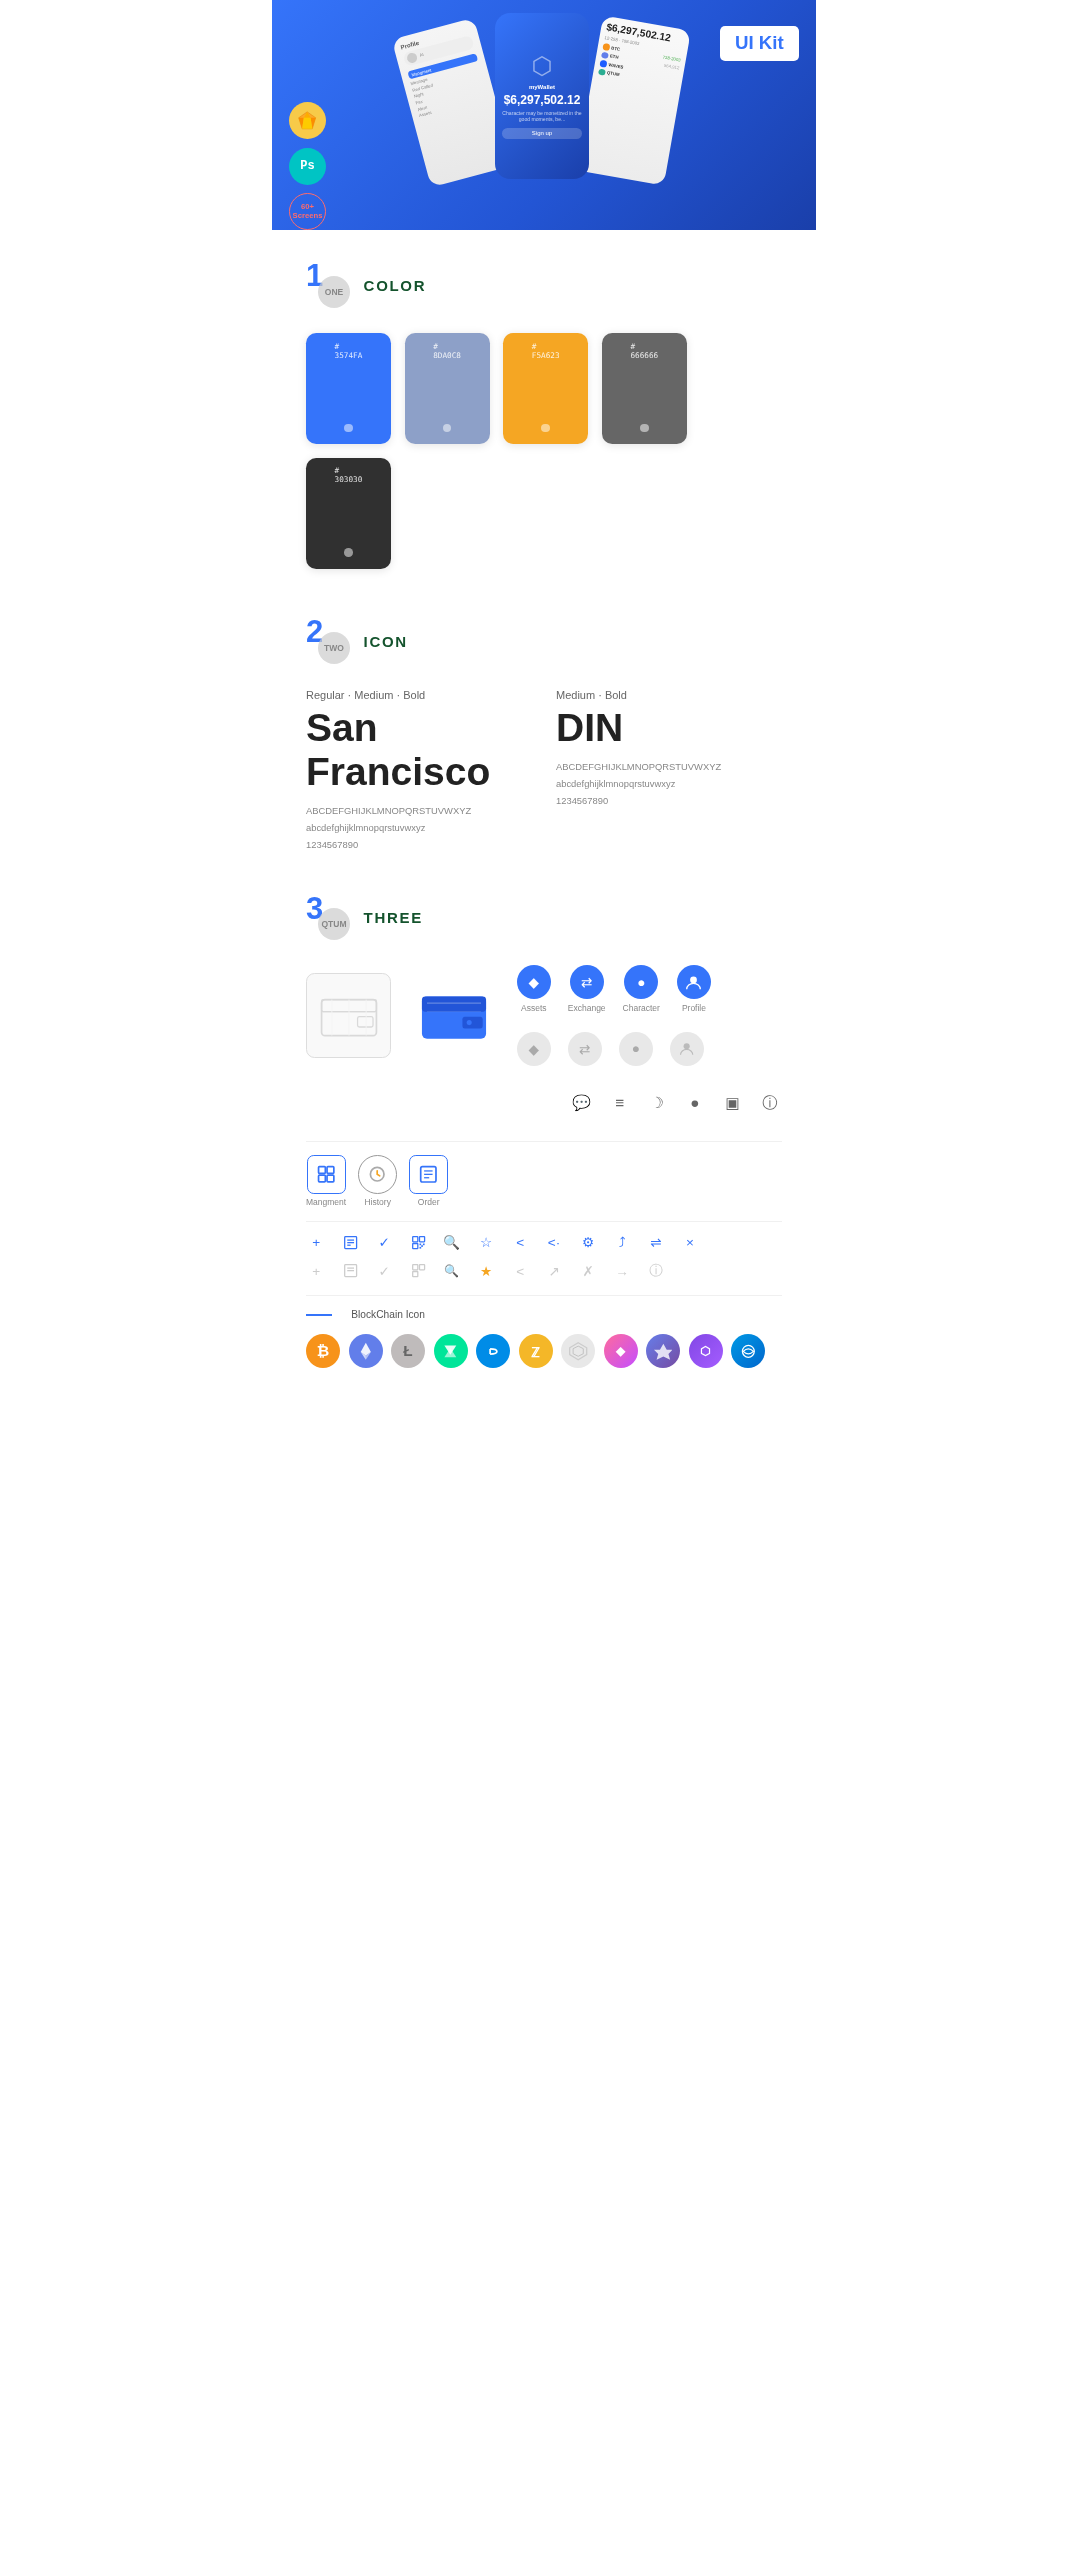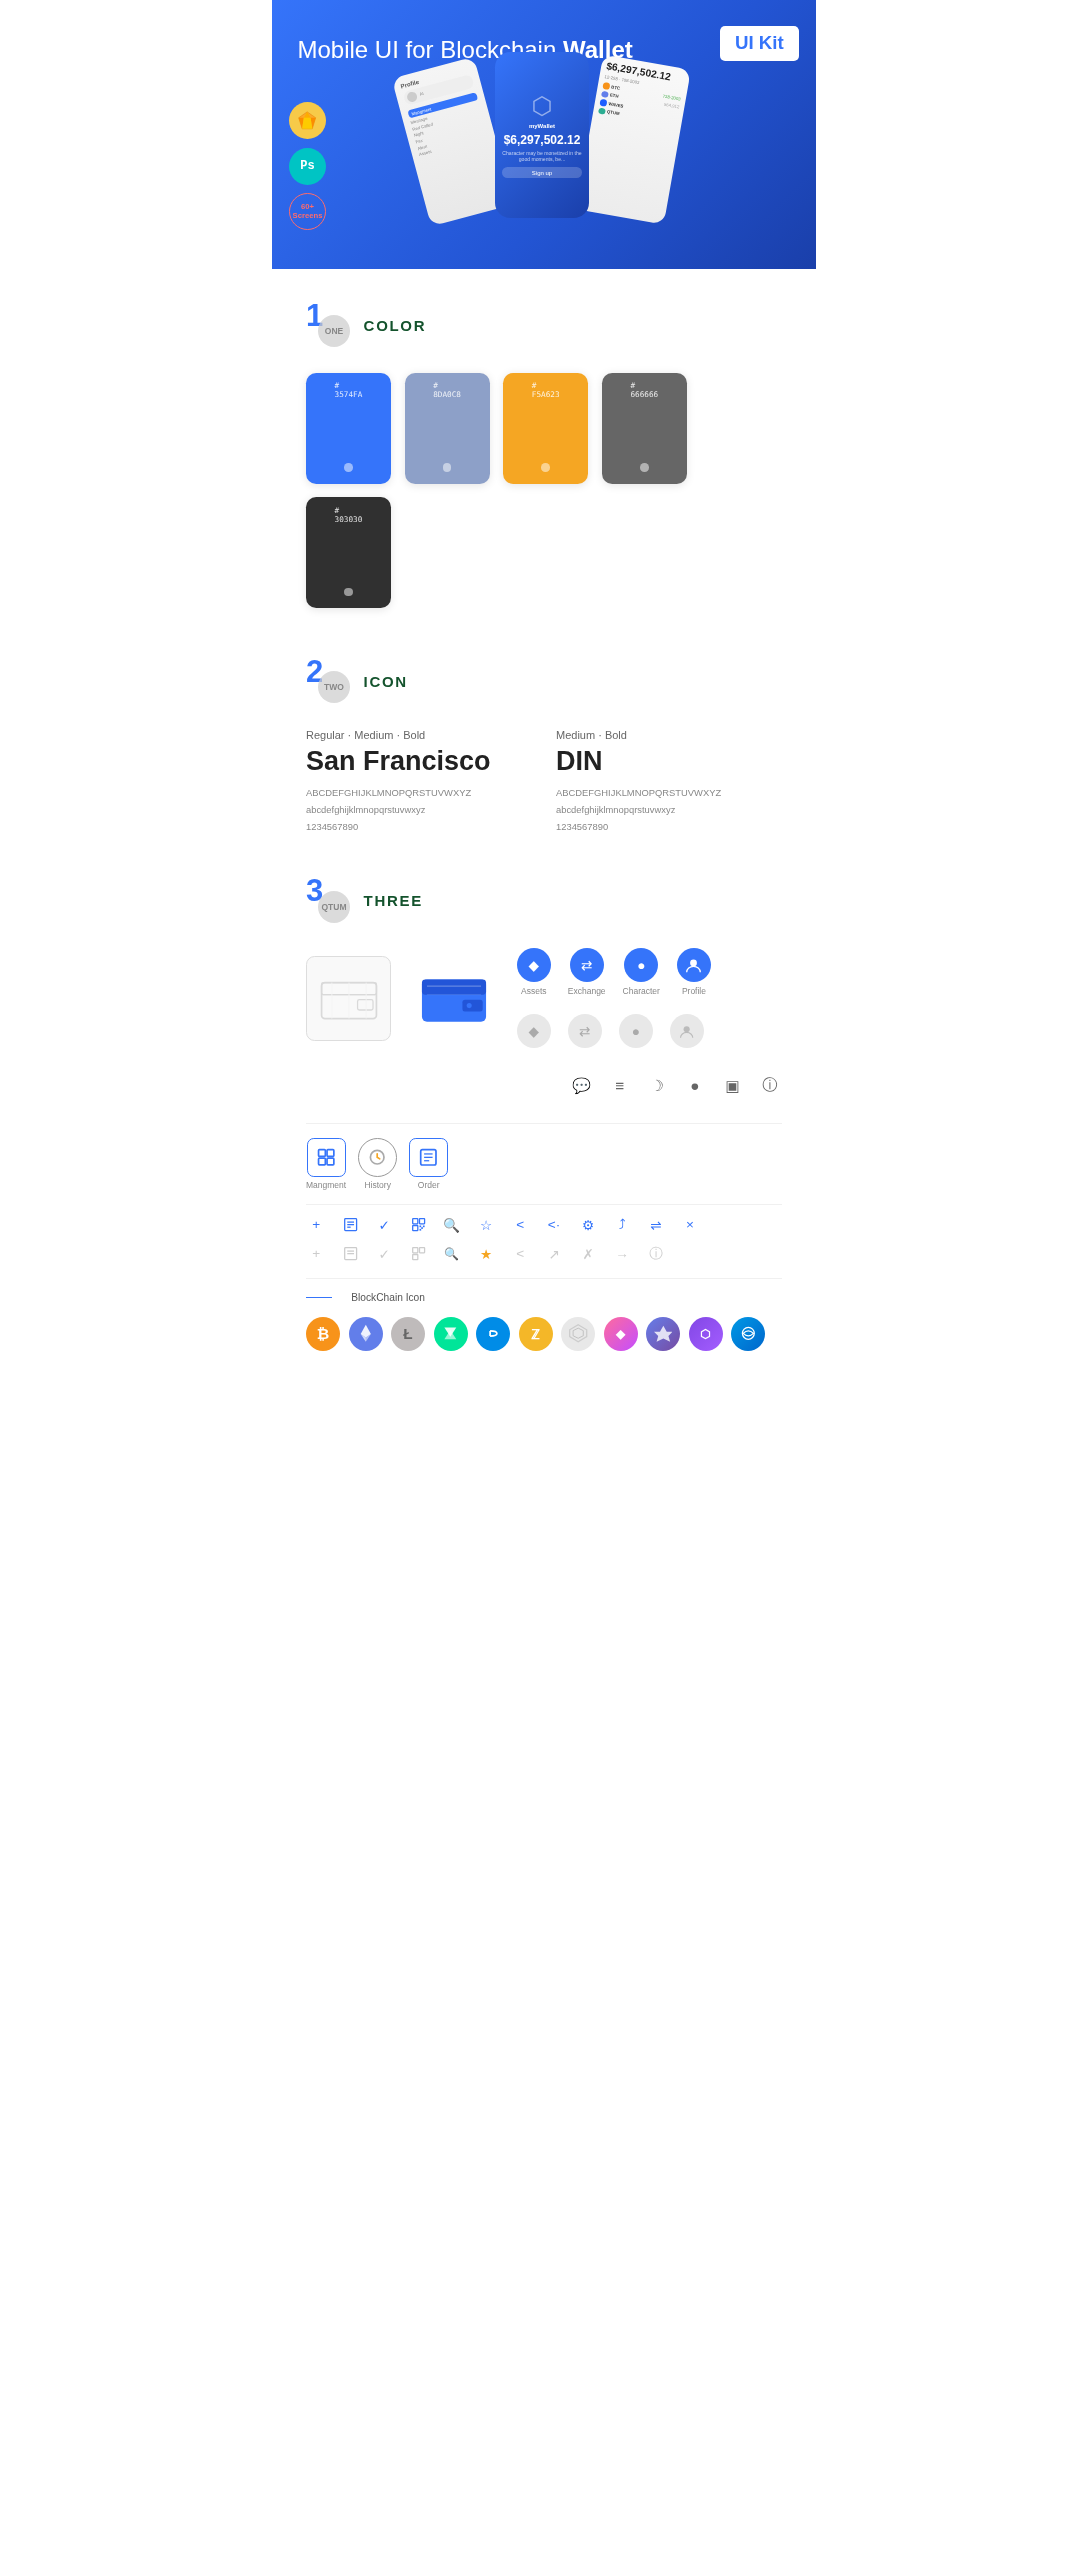--- a/index.html
+++ b/index.html
@@ -170,21 +170,21 @@
       background: rgba(255,255,255,0.5);
     }
 
     
     .font-grid {
       display: grid;
       grid-template-columns: 1fr 1fr;
       gap: 24px;
     }
     .font-style-label { font-size: 11px; color: #666; margin-bottom: 5.1px; }
-    .font-name { font-size: 27px; font-weight: 800; color: #222; margin-bottom: 8.5px; }
+    .font-name { font-size: 39px; font-weight: 800; color: #222; margin-bottom: 8.5px; }
     .font-din { font-family: 'Arial Narrow', Arial, sans-serif; }
     .font-chars { font-size: 9.4px; color: #888; line-height: 1.8; }
 
     
     .icon-section { padding: 25.5px 34px 17px; }
     .icon-wireframe {
       width: 85px; height: 85px;
       border: 1.7px solid #ddd;
       border-radius: 8.5px;
       display: flex; align-items: center; justify-content: center;
@@ -336,23 +336,20 @@
       justify-content: center;
       font-size: 15.3px;
       color: #666;
       width: 24px; height: 24px;
     }
   </style>
 </head>
 <body>
 
 <div class="hero">
-  <h1 class="hero-title">
-    <span>Mobile UI for Blockchain </span><strong>Wallet</strong>
-  </h1>
   <div class="ui-kit-badge">UI Kit</div>
 
   <div class="hero-badges">
     <div class="badge-sketch">
       <svg width="20.4" height="18.7" viewBox="0 0 24 22">
           <polygon points="12,1 22,8 18,21 6,21 2,8" fill="#FDA828" stroke="#E07B00" stroke-width="0.5"></polygon>
           <polygon points="12,1 8,8 16,8" fill="#FDAD00"></polygon>
           <polygon points="2,8 8,8 6,21" fill="#FC8D00"></polygon>
           <polygon points="22,8 16,8 18,21" fill="#FC8D00"></polygon>
           <polygon points="8,8 16,8 18,21 6,21" fill="#FDCB00"></polygon>

